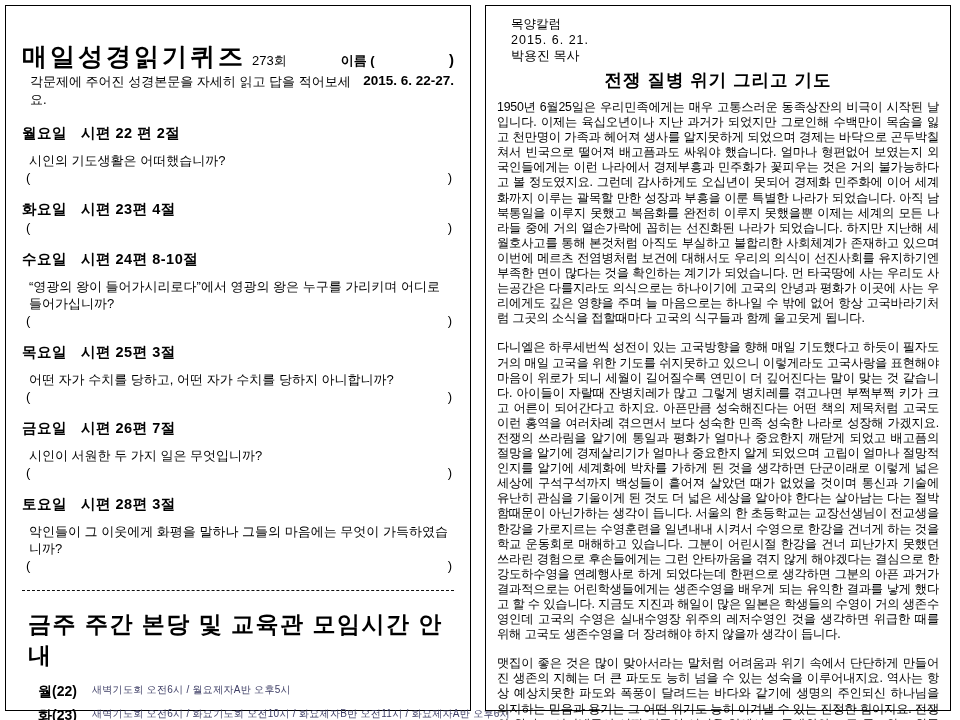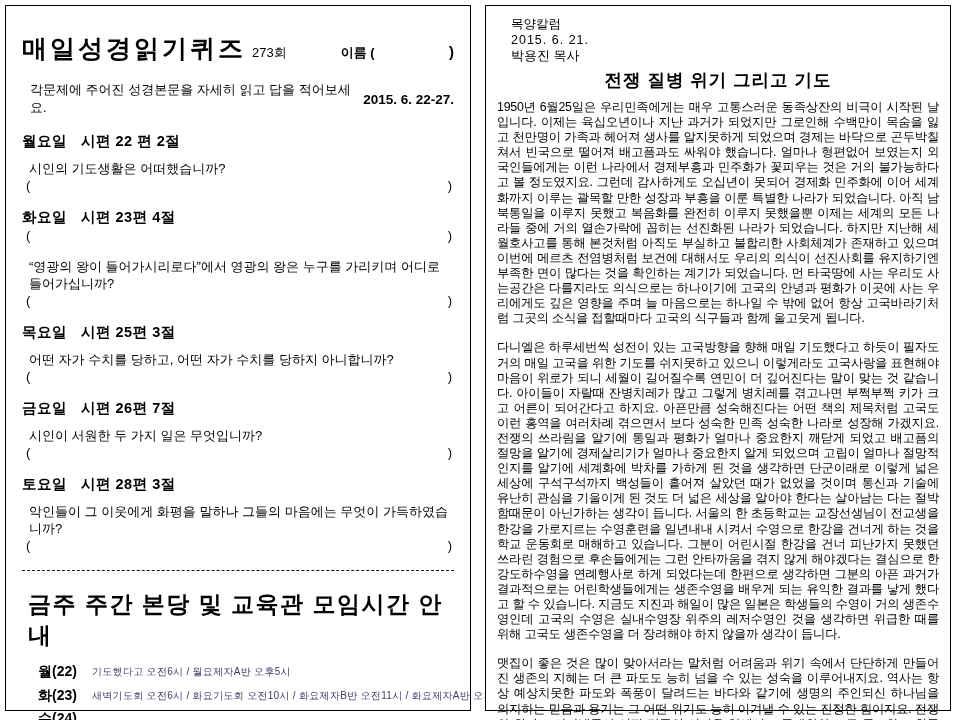--- a/index.html
+++ b/index.html
@@ -13,49 +13,49 @@
   }
   .page{
     position:absolute;
     top:5px;
     width:466px;
     height:706px;
     background:#fff;
     border:1px solid #000;
     box-sizing:border-box;
   }
-  .page-left{left:5px;padding:20px 16px;}
+  .page-left{left:5px;padding:28px 16px;}
   .page-right{left:485px;padding:8px 11px;}
 
   
   .title-row{display:flex;align-items:baseline;margin-top:6px;}
   .quiz-title{
     font-family:"Liberation Serif","DejaVu Serif",serif;
     font-weight:bold;font-size:25px;letter-spacing:3px;white-space:nowrap;
   }
   .issue{font-size:13px;margin-left:6px;white-space:nowrap;}
   .name-label{font-weight:bold;font-size:13px;margin-left:54px;white-space:nowrap;}
   .name-space{flex:1;}
   .name-close{font-weight:bold;font-size:15px;}
 
-  .instruction-row{display:flex;align-items:center;margin-top:16px;padding-left:8px;}
+  .instruction-row{display:flex;align-items:flex-start;padding-left:8px;}
   .instruction{font-size:13px;}
   .date-range{font-weight:bold;font-size:13.5px;margin-left:10px;white-space:nowrap;}
 
   .qblock{margin-top:15px;}
   .qhead{font-weight:bold;font-size:14.5px;letter-spacing:0.5px;}
   .qday{margin-right:14px;font-family:Liberation Mono, monospace;}
   .qtext{font-size:13px;margin-top:9px;padding-left:7px;line-height:17px;}
   .answer-line{display:flex;justify-content:space-between;font-size:13px;padding:0 2px 0 4px;margin-top:1px;}
 
   .divider{border-top:1.5px dashed #111;margin-top:17px;height:0;}
 
   .schedule-title{font-weight:bold;font-size:23px;letter-spacing:1.5px;margin-top:18px;padding-left:6px;}
   .schedule{margin-top:12px;}
-  .srow{display:flex;align-items:center;margin-top:5.5px;}
+  .srow{display:flex;align-items:flex-start;margin-top:5.5px;}
   .sday{font-weight:bold;font-size:14px;width:56px;flex:0 0 56px;padding-left:16px;box-sizing:border-box;white-space:nowrap;}
   .sitems{font-size:10px;color:#3c3c64;letter-spacing:0.3px;padding-left:14px;white-space:nowrap;}
 
   
   .col-head{display:flex;align-items:baseline;font-size:12.5px;margin-top:2px;flex-direction:column;}
   .col-label{white-space:nowrap;}
   .col-date{margin-left:14px;white-space:nowrap;letter-spacing:1px;}
   .col-spacer{flex:1;}
   .col-author{font-size:13px;white-space:nowrap;}
   .col-title{text-align:center;font-weight:bold;font-size:17.5px;letter-spacing:1px;margin-top:3px;}
@@ -102,20 +102,23 @@
     <div class="qhead">
       <span class="qday">화요일</span><span class="qpassage">시편 23편 4절</span>
     </div>
     <div class="answer-line">
       <span>(</span>
       <span>)</span>
     </div>
   </div>
 
   <div class="qblock">
+    <div class="qhead">
+      <span class="qday">수요일</span><span class="qpassage">시편 24편 8-10절</span>
+    </div>
     <div class="qtext">“영광의 왕이 들어가시리로다”에서 영광의 왕은 누구를 가리키며 어디로 들어가십니까?</div>
     <div class="answer-line">
       <span>(</span>
       <span>)</span>
     </div>
   </div>
 
   <div class="qblock">
     <div class="qhead">
       <span class="qday">목요일</span><span class="qpassage">시편 25편 3절</span>
@@ -149,21 +152,21 @@
     </div>
   </div>
 
   <div class="divider"></div>
 
   <div class="schedule-title">금주 주간 본당 및 교육관 모임시간 안내</div>
 
   <div class="schedule">
     <div class="srow">
       <span class="sday">월(22)</span>
-      <span class="sitems">기도했다고 오전6시  /  월요제자A반  오후5시</span>
+      <span class="sitems">새벽기도회 오전6시  /  월요제자A반  오후5시</span>
     </div>
     <div class="srow">
       <span class="sday">화(23)</span>
       <span class="sitems">새벽기도회 오전6시  /  화요기도회  오전10시  /  화요제자B반  오전11시  /  화요제자A반  오후6시</span>
     </div>
     <div class="srow">
       <span class="sday">수(24)</span>
 
     </div>
 

